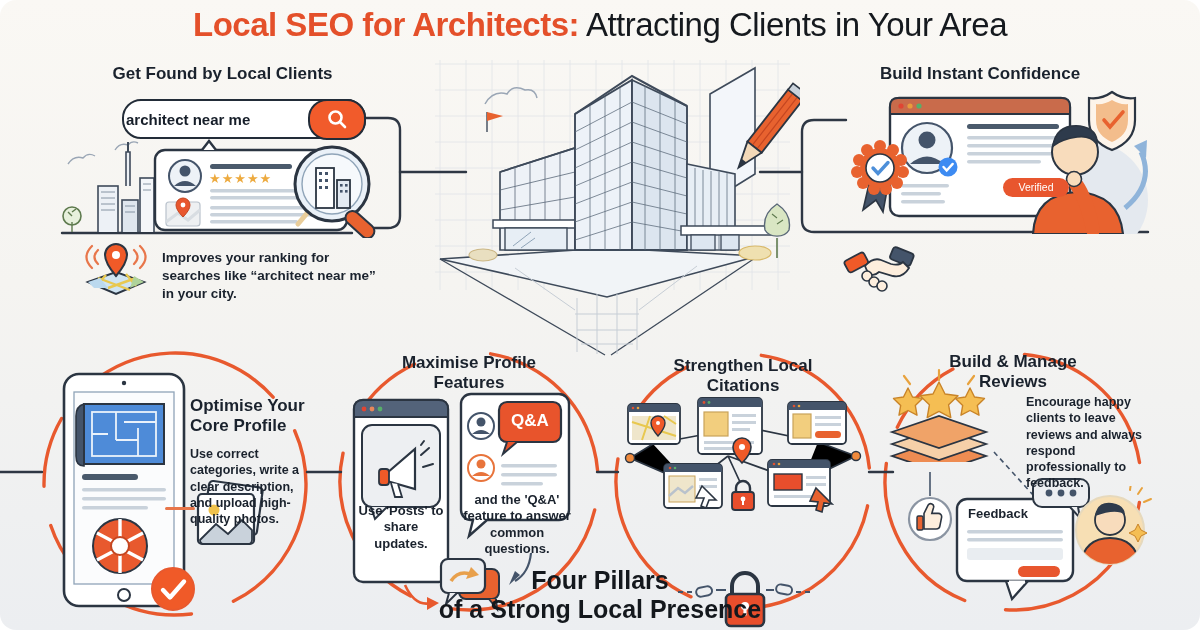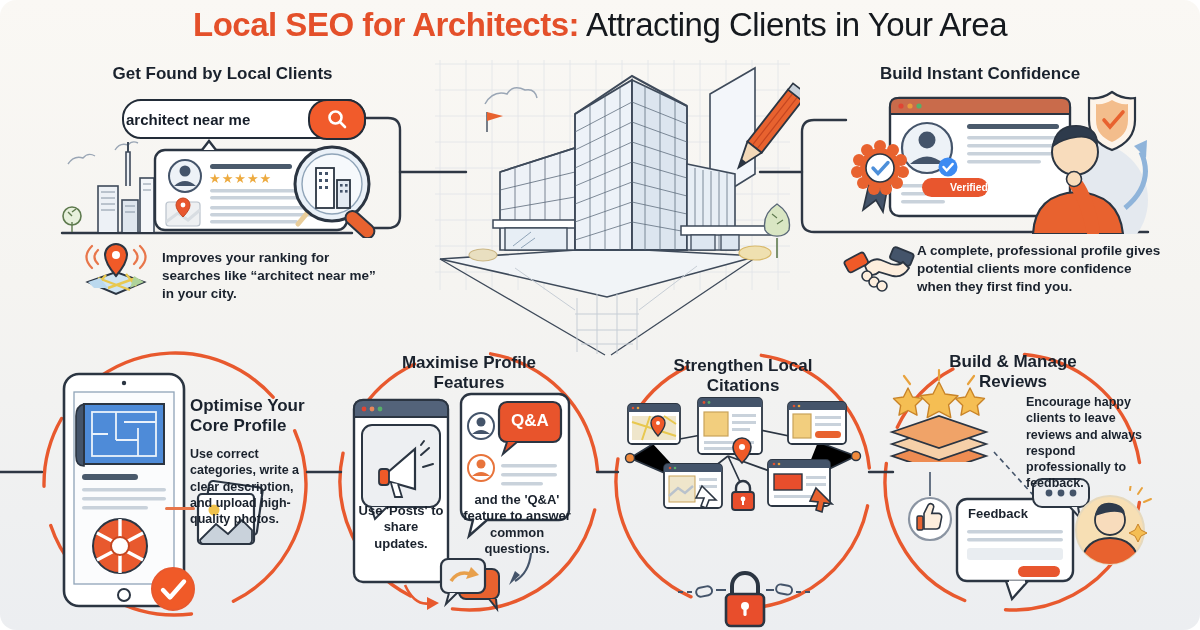--- a/index.html
+++ b/index.html
@@ -17,21 +17,21 @@
   .caption{font-size:13.5px;font-weight:600;color:#1A222D;line-height:1.32;}
   .searchbar{left:122px;top:99px;width:240px;height:36px;background:#fff;border:2.5px solid #222C38;border-radius:19px;display:flex;align-items:center;}
   .searchbar .q{padding-left:2px;font-size:15px;font-weight:600;color:#161E29;}
   .searchbtn{position:absolute;right:-2px;top:-2.5px;width:58px;height:41px;background:#F15B2B;border:2.5px solid #222C38;border-radius:19px;box-sizing:border-box;display:flex;align-items:center;justify-content:center;}
   .pillar{position:absolute;}
   .ring{position:absolute;left:0;top:0;}
   .p-title{position:absolute;font-size:17px;font-weight:800;color:#1A222D;text-align:center;line-height:1.15;z-index:3;}
   .p-text{position:absolute;font-size:12.5px;font-weight:600;color:#1A222D;line-height:1.3;z-index:3;}
   .p-cap{position:absolute;font-size:13px;font-weight:700;color:#1A222D;text-align:center;line-height:1.25;z-index:4;}
   .qa-label{position:absolute;font-size:17px;font-weight:800;color:#fff;text-align:center;z-index:4;}
-  .verified{left:922px;top:178px;width:66px;height:19px;background:#E8562E;border-radius:10px;color:#fff;font-size:10.5px;font-weight:700;text-align:right;line-height:19px;z-index:4;}
+  .verified{left:1003px;top:178px;width:66px;height:19px;background:#E8562E;border-radius:10px;color:#fff;font-size:10.5px;font-weight:400;text-align:center;line-height:19px;z-index:4;}
   .feedback-label{position:absolute;font-size:13px;font-weight:800;color:#1A222D;z-index:4;}
   .footer{left:0;top:566px;width:1200px;text-align:center;font-weight:800;color:#14181D;font-size:25px;line-height:1.16;z-index:5;}
   .z2{z-index:2;}
   svg{display:block;}
 </style>
 </head>
 <body>
 
 <div id="canvas">
 
@@ -263,21 +263,20 @@
   <div class="abs verified">Verified</div>
 
   <svg class="abs z2" width="72" height="52" viewBox="0 0 72 52" style="left:843px;top:242px;">
     <rect x="2" y="14" width="22" height="13" rx="3" transform="rotate(-28 13 20)" fill="#F05A28" stroke="#2B3542" stroke-width="1.8"></rect>
     <rect x="48" y="8" width="22" height="13" rx="3" transform="rotate(22 59 14)" fill="#44546A" stroke="#2B3542" stroke-width="1.8"></rect>
     <path d="M22 24 q8,-9 16,-6 l10,4 q8,2 12,-2 l6,6 q-6,10 -16,8 l-14,-4 q-9,8 -14,-6 z" fill="#FDEEDD" stroke="#2B3542" stroke-width="1.8"></path>
     <circle cx="24" cy="34" r="5" fill="#FDEEDD" stroke="#2B3542" stroke-width="1.6"></circle>
     <circle cx="31" cy="40" r="5" fill="#FDEEDD" stroke="#2B3542" stroke-width="1.6"></circle>
     <circle cx="39" cy="44" r="5" fill="#FDEEDD" stroke="#2B3542" stroke-width="1.6"></circle>
   </svg>
-  <div class="abs caption z2" style="left:917px;top:242px;width:245px;">A complete, professional profile gives potential clients more confidence when they first find you.</div>
 
   <div class="pillar" style="left:40px;top:348px;width:270px;height:272px;">
     <svg class="ring" width="270" height="272" viewBox="0 0 270 272">
       <circle cx="135" cy="136" r="131" fill="none" stroke="#E8592E" stroke-width="3.4" stroke-linecap="round" stroke-dasharray="0 58 190 40 200 44 180 40 71" transform="rotate(-150 135 136)"></circle>
     </svg>
     <svg class="abs z2" width="128" height="240" viewBox="0 0 128 240" style="left:20px;top:22px;">
       <rect x="4" y="4" width="120" height="232" rx="15" fill="#FFFFFF" stroke="#2B3542" stroke-width="2.6"></rect>
       <circle cx="64" cy="13" r="2.2" fill="#2B3542"></circle>
       <rect x="14" y="22" width="100" height="192" fill="#FBFCFD" stroke="#8FA4B8" stroke-width="1.3"></rect>
       <circle cx="64" cy="225" r="6" fill="#fff" stroke="#2B3542" stroke-width="2"></circle>
@@ -537,14 +536,18 @@
       <circle cx="38" cy="44" r="34" fill="#F7DFB4" stroke="#E6D9BD" stroke-width="2"></circle>
       <g clip-path="url(#av4)">
         <path d="M8 80 q4,-28 30,-28 q26,0 30,28 z" fill="#E8622F" stroke="#2B3542" stroke-width="2"></path>
         <circle cx="38" cy="34" r="15" fill="#F8DCBC" stroke="#2B3542" stroke-width="1.8"></circle>
         <path d="M23 30 q2,-15 17,-13 q13,2 13,12 q-8,-7 -30,1 z" fill="#2E3B4C"></path>
       </g>
       <path d="M66 38 l3,6 6,3 -6,3 -3,6 -3,-6 -6,-3 6,-3 z" fill="#F5BE53" stroke="#C98428" stroke-width="1"></path>
     </svg>
   </div>
 
+  <div class="abs footer">
+    <div>Four Pillars</div>
+    <div>of a Strong Local Presence</div>
+  </div>
 
 </div>
 
 </body></html>

